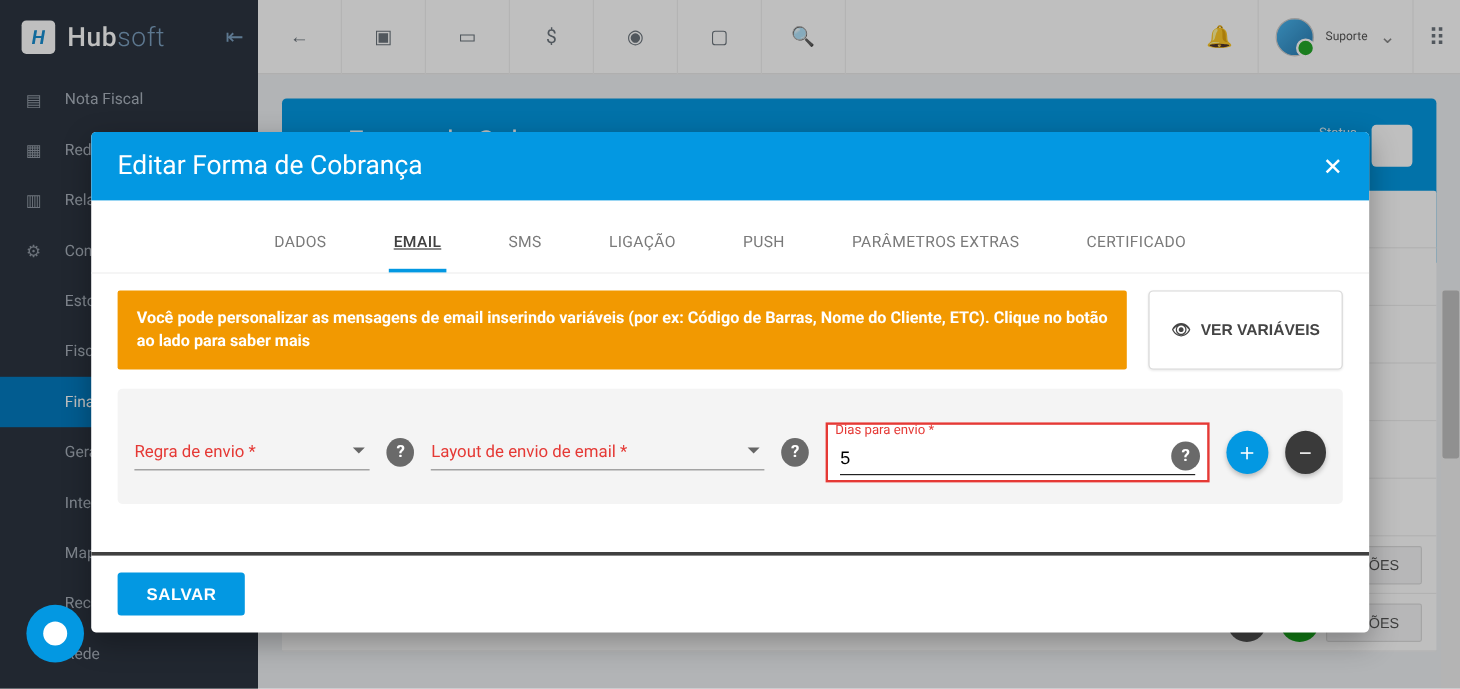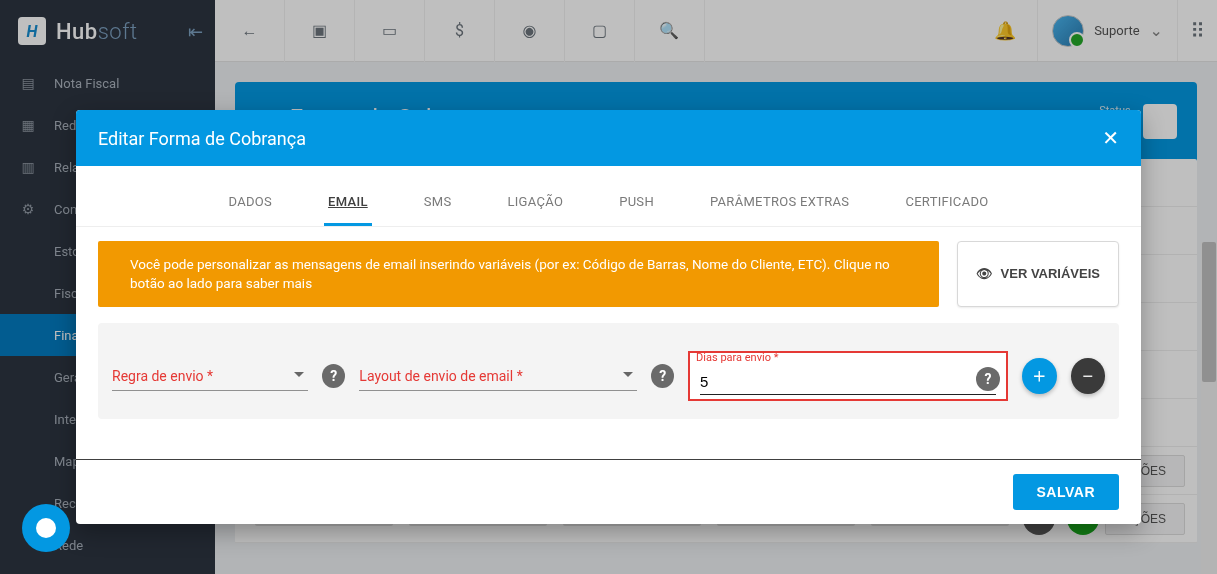--- a/index.html
+++ b/index.html
@@ -43,45 +43,45 @@
   .action-btn { background:#f4f5f6; border:1px solid #ddd; padding:8px 18px; font-size:12px; font-weight:500; color:#555; cursor:pointer; border-radius:2px;}
 
   
   .scroll-track { position:absolute; right:0; top:180px; width:16px; bottom:0; background:#f1f1f1;}
   .scroll-thumb { position:absolute; right:1px; top:0; width:14px; height:140px; background:#c1c1c1; border-radius:2px;}
 
   
   .overlay { position:absolute; inset:0; background:rgba(0,0,0,0.25); z-index:10;}
   .modal { position:absolute; left:76px; right:76px; top:110px; background:#fff; border-radius:4px; box-shadow:0 8px 24px rgba(0,0,0,.3); z-index:20; overflow:hidden;}
   .modal-header { background:#0398e2; color:#fff; padding:16px 22px; display:flex; align-items:center;}
-  .modal-title { font-size:18px; font-weight:400;}
+  .modal-title { font-size:22px; font-weight:400;}
   .modal-close { margin-left:auto; font-size:20px; cursor:pointer;}
   .modal-tabs { display:flex; justify-content:center; gap:48px; border-bottom:1px solid #eee; padding-top:18px;}
   .tab { padding:10px 4px 14px; font-size:13px; color:#7a7a7a; letter-spacing:0.3px; cursor:pointer; border-bottom:3px solid transparent;text-align:center;}
   .tab.active { color:#404040; border-bottom-color:#0398e2; font-weight:500;text-decoration:underline;}
   .hint-row { display:flex; gap:18px; padding:14px 22px 0; align-items:stretch;}
-  .hint { background:#f29901; color:#fff; font-weight:400; font-size:13.5px; padding:14px 32px; border-radius:2px; flex:1; line-height:1.4;}
+  .hint { background:#f29901; color:#fff; font-weight:700; font-size:13.5px; padding:14px 16px; border-radius:2px; flex:1; line-height:1.4;}
   .var-btn { background:#fff; border:1px solid #d8d8d8; border-radius:4px; padding:0 18px; display:flex; align-items:center; gap:8px; font-weight:600; font-size:13px; color:#444; cursor:pointer; box-shadow:0 1px 2px rgba(0,0,0,.08);}
   .form-row { background:#f4f4f4; margin:16px 22px 0; padding:28px 14px 18px; border-radius:4px; display:flex; align-items:center; gap:14px;}
   .field { position:relative; }
   .field .label { color:#e53935; font-size:14px; position:absolute; left:0; top:8px; pointer-events:none;}
   .field select, .field input.line { width:100%; padding:8px 22px 6px 0; border:none; border-bottom:1px solid #909090; background:transparent; font-size:14px; outline:none;}
   .field.sel1 { width:205px;}
   .field.sel2 { width:290px;}
   .field.txt  { width:334px; }
   .dropdown-caret { position:absolute; right:4px; top:12px; border:5px solid transparent; border-top-color:#666;}
   .help { width:24px; height:24px; border-radius:50%; background:#6a6a6a; color:#fff; display:flex; align-items:center; justify-content:center; font-weight:bold; font-size:14px; cursor:pointer;}
   .highlight-box { border:2px solid #e53935; padding:6px 10px 4px; position:relative; background:#fff;}
   .highlight-box .floating { position:absolute; top:-2px; left:6px; font-size:11px; color:#e53935; background:transparent;}
   .highlight-box input { width:100%; border:none; border-bottom:1px solid #222; font-size:15px; padding:14px 24px 4px 0; outline:none;}
   .highlight-box .help { position:absolute; right:6px; top:14px;}
   .round-btn { width:36px; height:36px; border-radius:50%; display:flex; align-items:center; justify-content:center; color:#fff; font-size:20px; cursor:pointer; box-shadow:0 2px 4px rgba(0,0,0,.25);}
   .round-btn.add { background:#0398e2;}
   .round-btn.rem { background:#3a3a3a;}
-  .modal-footer { border-top:1px solid #404040; margin-top:40px; padding:14px 22px; display:flex; justify-content:flex-end;}
+  .modal-footer { border-top:3px solid #404040; margin-top:40px; padding:14px 22px; display:flex; justify-content:flex-start;}
   .save-btn { background:#0398e2; color:#fff; border:none; padding:10px 24px; font-size:14px; font-weight:600; border-radius:3px; cursor:pointer; letter-spacing:.5px;}
 
   
   .chat { position:absolute; left:22px; bottom:22px; width:48px; height:48px; border-radius:50%; background:#0398e2; z-index:30; display:flex; align-items:center; justify-content:center;}
   .chat-dot { width:20px; height:20px; background:#fff; border-radius:50%;}
 </style>
 </head>
 <body>
 
 <div class="sidebar">
@@ -147,21 +147,21 @@
   <div class="top-btn">▣</div>
   <div class="top-btn">▭</div>
   <div class="top-btn">$</div>
   <div class="top-btn">◉</div>
   <div class="top-btn">▢</div>
   <div class="top-btn">🔍</div>
   <div class="top-right">
     <div class="alert-icon">🔔</div>
     <div class="user-block">
       <div class="avatar"></div>
-      <span style="font-size:13px;color:#555;">Suporte</span>
+      <span style="font-size:10px;color:#555;">Suporte</span>
       <span style="color:#888;">⌄</span>
     </div>
     <div class="menu-dots">⠿</div>
   </div>
 </div>
 
 <div class="page">
   <div class="page-header">
     <div class="page-title">
       <span>▭</span>

